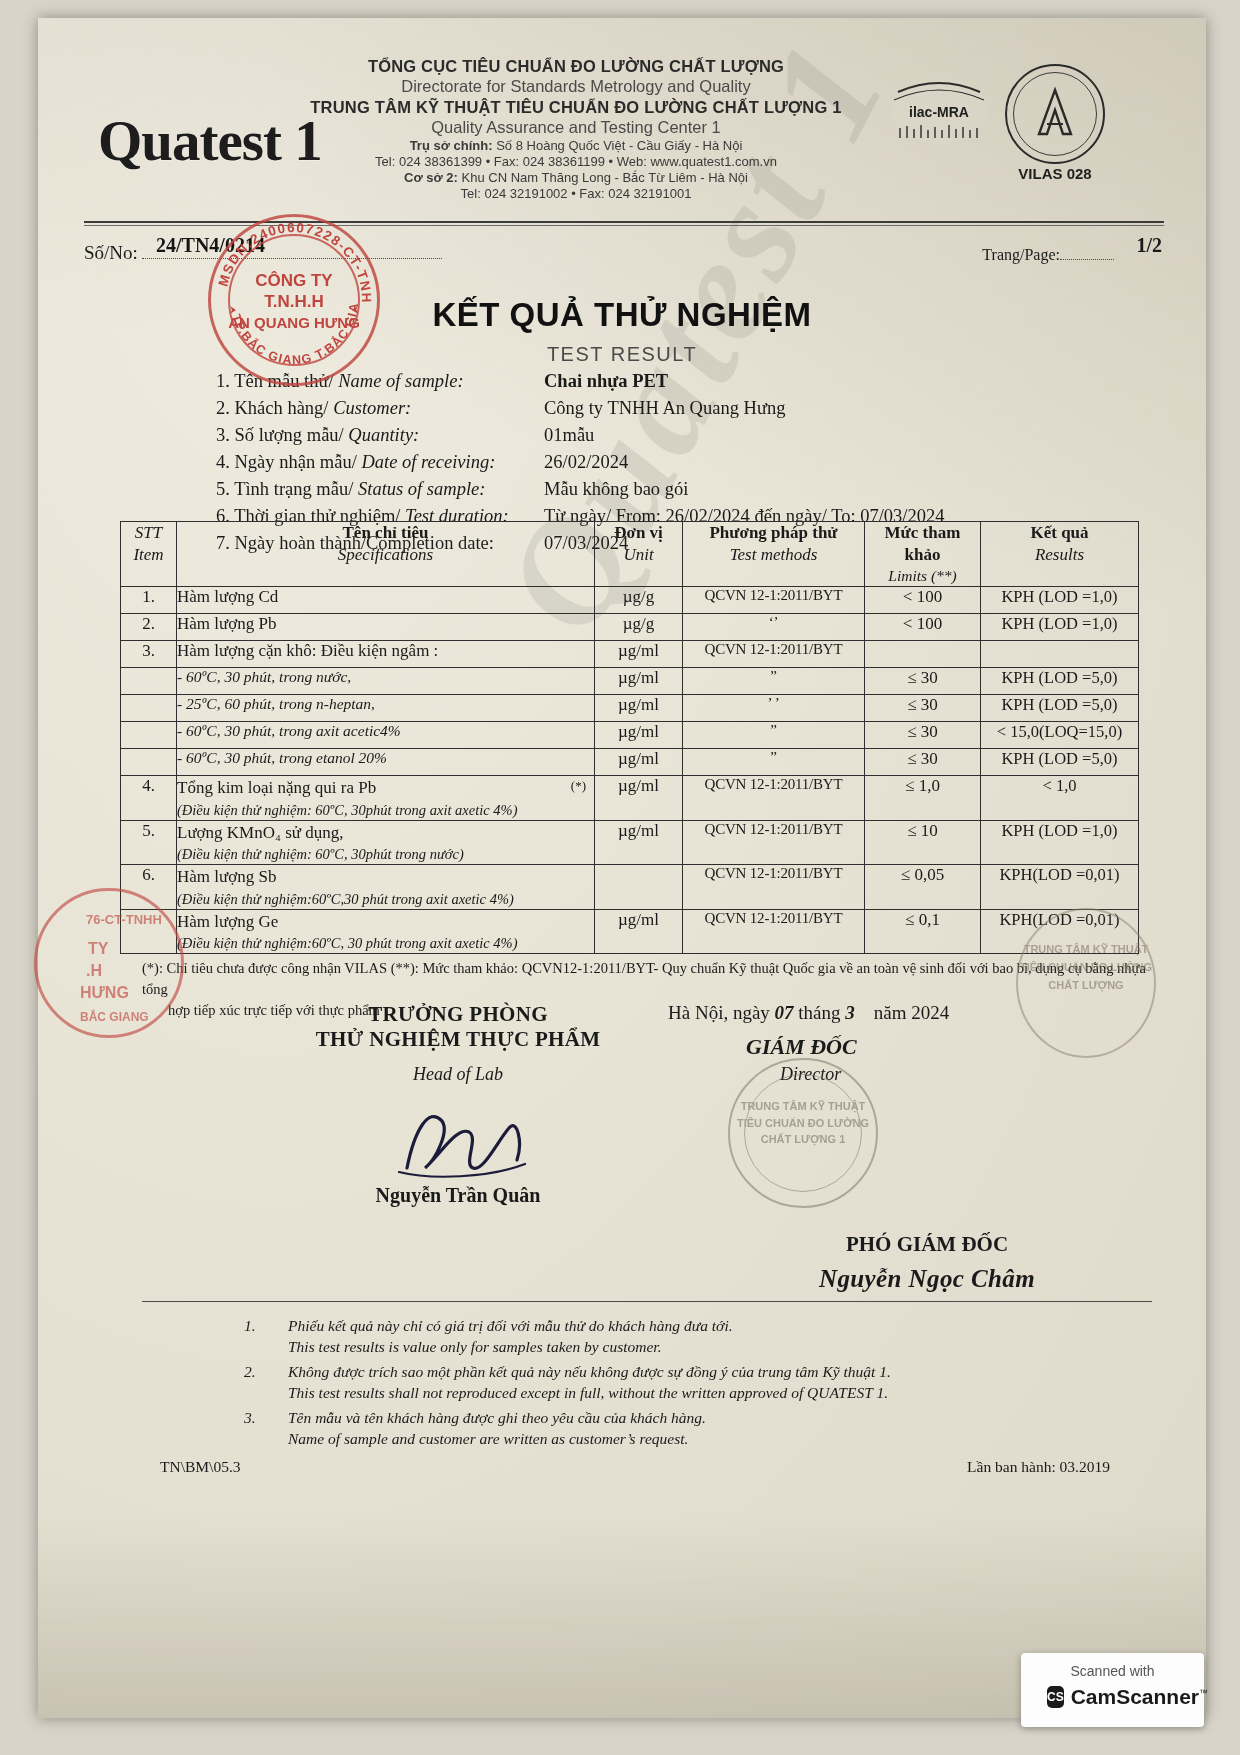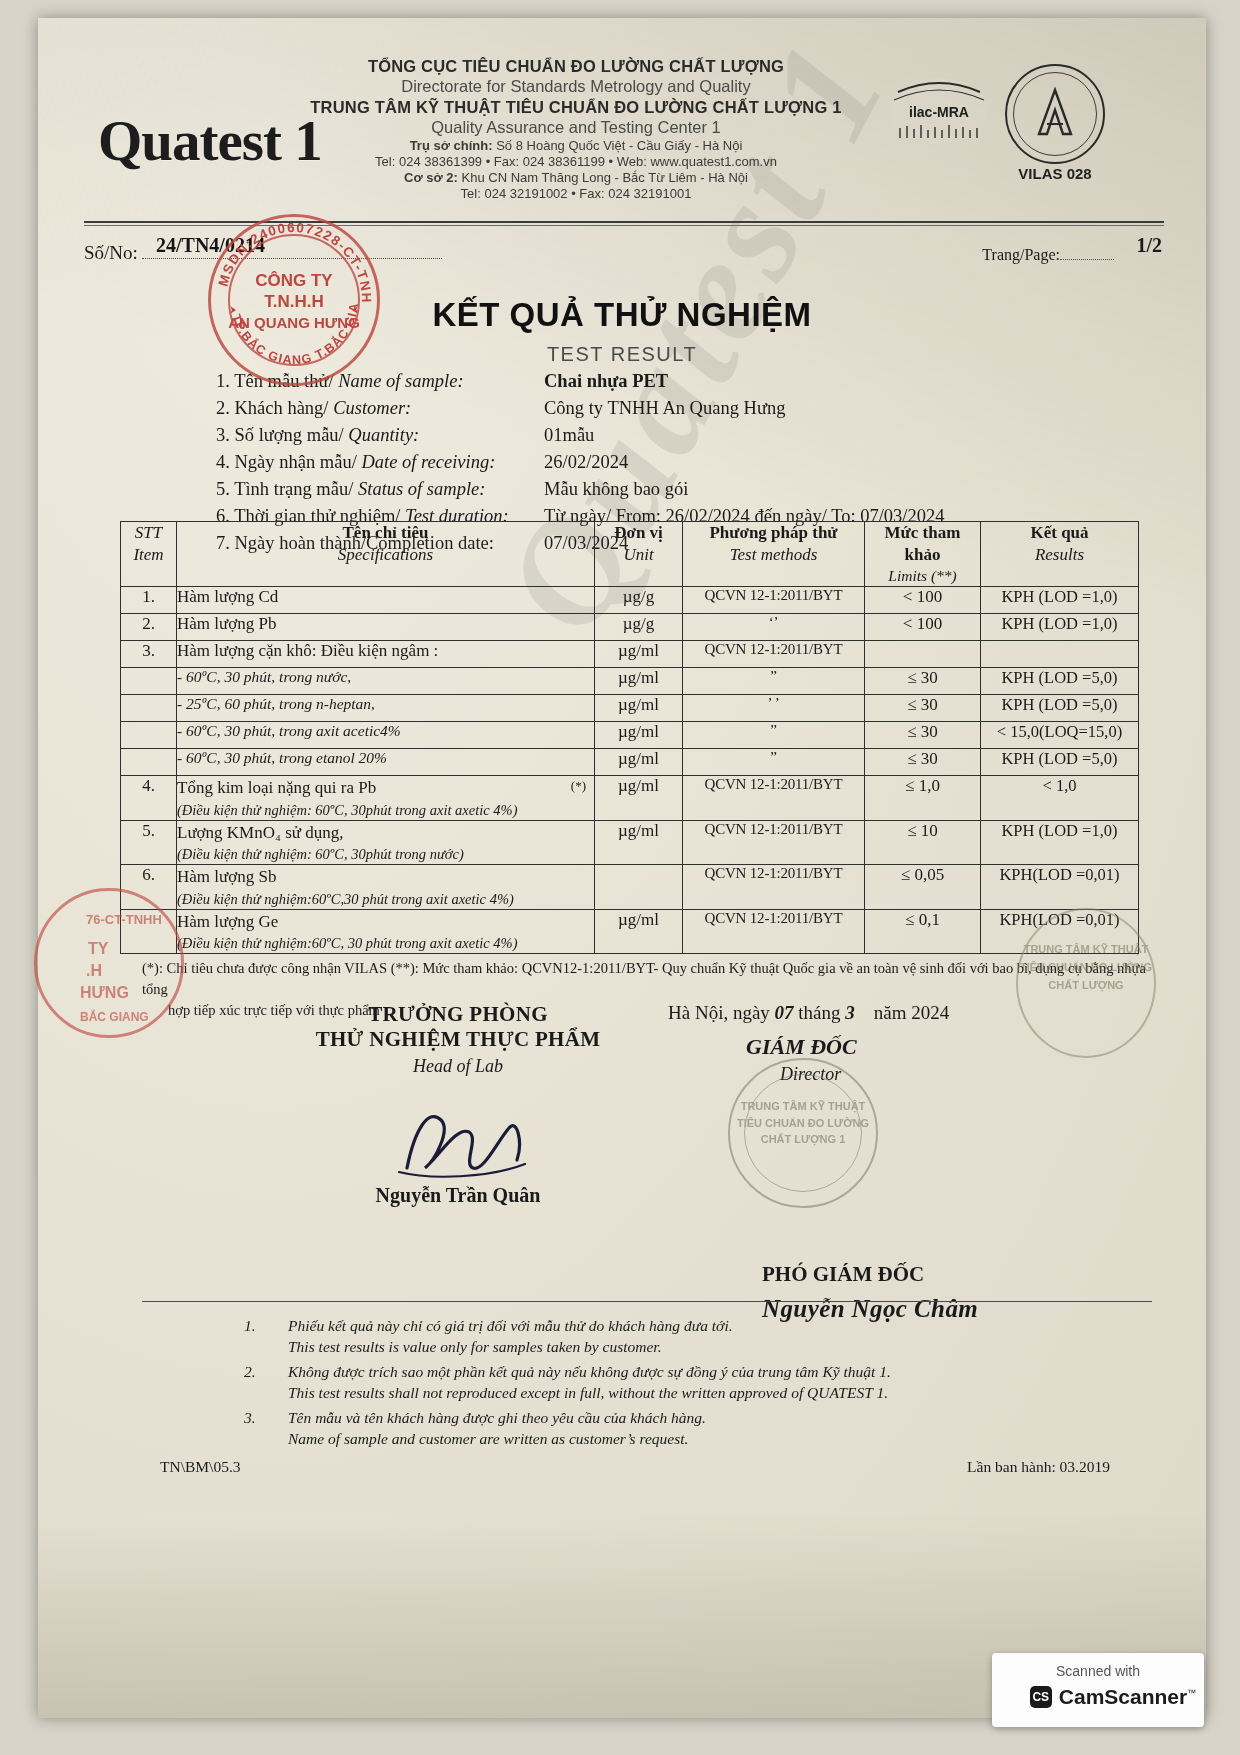--- a/index.html
+++ b/index.html
@@ -131,31 +131,31 @@
   .nm{ position:relative; }
   .nm .star{ position:absolute; right:8px; top:1px; font-size:13px; }
   .cell-multi{ line-height:1.38; }
   .fn2{ position:absolute; left:104px; top:940px; width:1012px; font-size:14.5px; line-height:1.46;}
   .fn2 .ind{ padding-left:26px; display:block; }
 
   
   .sig-left{ position:absolute; left:255px; top:984px; width:330px; text-align:center; }
   .sig-left .t1{ font-family:"Liberation Serif",serif; font-weight:700; font-size:21px; letter-spacing:.3px;}
   .sig-left .t2{ font-family:"Liberation Serif",serif; font-weight:700; font-size:21px; letter-spacing:.3px;}
-  .sig-left .t3{ font-style:italic; font-size:18px; margin-top:4px;}
+  .sig-left .t3{ font-style:italic; font-size:18px; margin-top:12px;}
   .sig-left .name{ position:absolute; left:0; right:0; top:182px; font-weight:700; font-size:20px; }
   .sig-scribble{ position:absolute; left:92px; top:96px; }
 
   .sig-right{ position:absolute; left:630px; top:984px; width:420px; }
   .dateline{ position:absolute; left:0; top:0; font-size:19px; white-space:nowrap; }
   .dateline .hw{ font-family:Liberation Serif, serif; font-style:italic; font-weight:700;text-align:center; }
   .gd{ position:absolute; left:78px; top:32px; font-family:"Liberation Serif",serif; font-weight:700; font-size:22px;font-style:italic;}
   .gd-e{ position:absolute; left:112px; top:62px; font-style:italic; font-size:18px; }
 
-  .pgd{ position:absolute; left:724px; top:1244px; width:330px; }
+  .pgd{ position:absolute; left:724px; top:1214px; width:330px; text-align:center; }
   .pgd .t{ font-family:"Liberation Serif",serif; font-weight:700; font-size:21px; }
   .pgd .n{ font-family:"Liberation Serif",serif; font-style:italic; font-weight:700; font-size:25px; margin-top:8px; letter-spacing:.4px;}
 
   
   .botrule{ position:absolute; left:104px; top:1283px; width:1010px; border-top:1.5px solid #4a4a4a; }
   .notes{ position:absolute; left:206px; top:1297px; width:900px; font-size:15.5px; line-height:1.38; }
   .notes .it{ display:flex; margin-bottom:3px; }
   .notes .num{ width:44px; flex:0 0 44px; font-style:italic; }
   .notes .tx{ flex:1; }
   .notes .tx .vn{ display:block; font-style:italic; }
@@ -191,21 +191,21 @@
   .wm{
     position:absolute; left:430px; top:560px;
     font-family:"Liberation Serif",serif; font-style:italic; font-weight:700;
     font-size:150px; color:rgba(120,118,104,.16);
     transform:rotate(-62deg); transform-origin:left top; letter-spacing:6px;
     pointer-events:none; white-space:nowrap;
   }
 
   
   .cs{
-    position:absolute; right:36px; bottom:28px; width:212px; height:74px;
+    position:absolute; right:36px; bottom:28px; width:183px; height:74px;
     background:#fdfdfd; border-radius:4px; box-shadow:0 2px 7px rgba(0,0,0,.3);
   }
   .cs .top{ text-align:center; font-family:"Liberation Sans",sans-serif; font-size:14px; color:#555; padding-top:10px;}
   .cs .bot{ display:flex; align-items:center; justify-content:center; margin-top:6px;padding-left:30px; }
   .cs .badge{
     width:22px;height:22px;border-radius:5px;background:#1a1a1a;color:#fff;
     font-family:"Liberation Sans",sans-serif;font-size:12px;font-weight:700;
     display:flex;align-items:center;justify-content:center;margin-right:7px;
   }
   .cs .name{ font-family:"Liberation Sans",sans-serif; font-size:21px; font-weight:700; color:#1a1a1a;}

